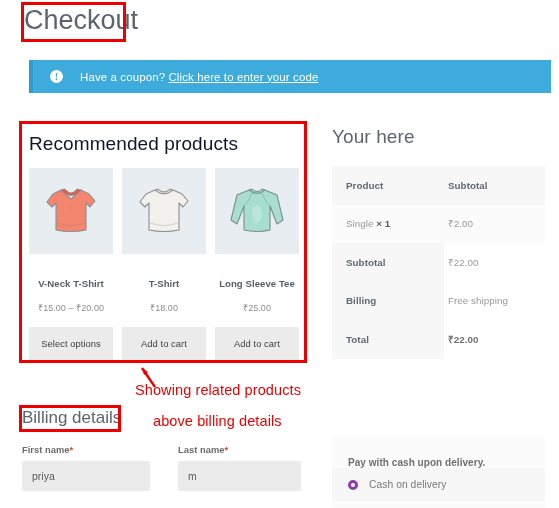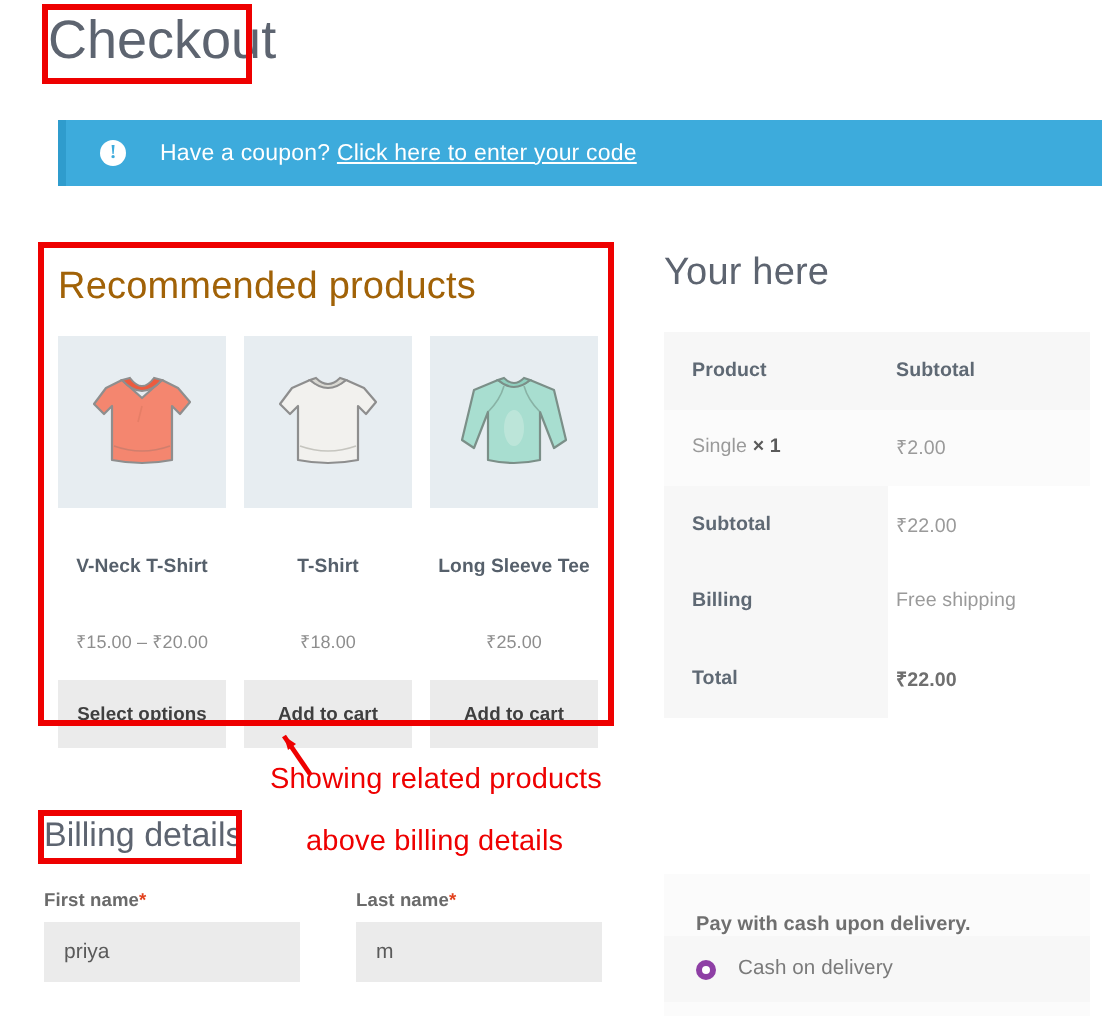--- a/index.html
+++ b/index.html
@@ -71,21 +71,21 @@
   }
   #coupon-link {
     color: #ffffff;
     text-decoration: underline;
   }
 
   
   #rec-heading {
     left: 29px; top: 133px;
     font-size: 19px; font-weight: 400;
-    color: #a16207;
+    color: #0f172a;
     letter-spacing: .1px;
   }
   #product-grid {
     left: 29px; top: 168px;
     width: 271px;
     display: flex;
     gap: 9px;
   }
   .product-card { width: 84px; }
   .product-thumb {
@@ -96,32 +96,32 @@
   .product-name {
     margin-top: 24px;
     text-align: center;
     font-size: 9.6px;
     font-weight: bold;
     color: #56606b;
     letter-spacing: .05px;
     line-height: 12px;
   }
   .product-price {
-    margin-top: 24px;
+    margin-top: 11px;
     text-align: center;
     font-size: 9px;
     color: #8e8e8e;
     letter-spacing: .05px;
   }
   .product-btn {
     margin-top: 13px;
     background: #ebebeb;
     color: #3f3f3f;
     font-size: 9.4px;
-    font-weight: bold;
+    font-weight: normal;
     text-align: center;
     padding: 9px 4px;
     line-height: 16px;
     letter-spacing: .05px;
     cursor: pointer;
     border: none;
     width: 100%;
     font-family: "Liberation Sans", sans-serif;
     box-sizing: border-box;
   }

